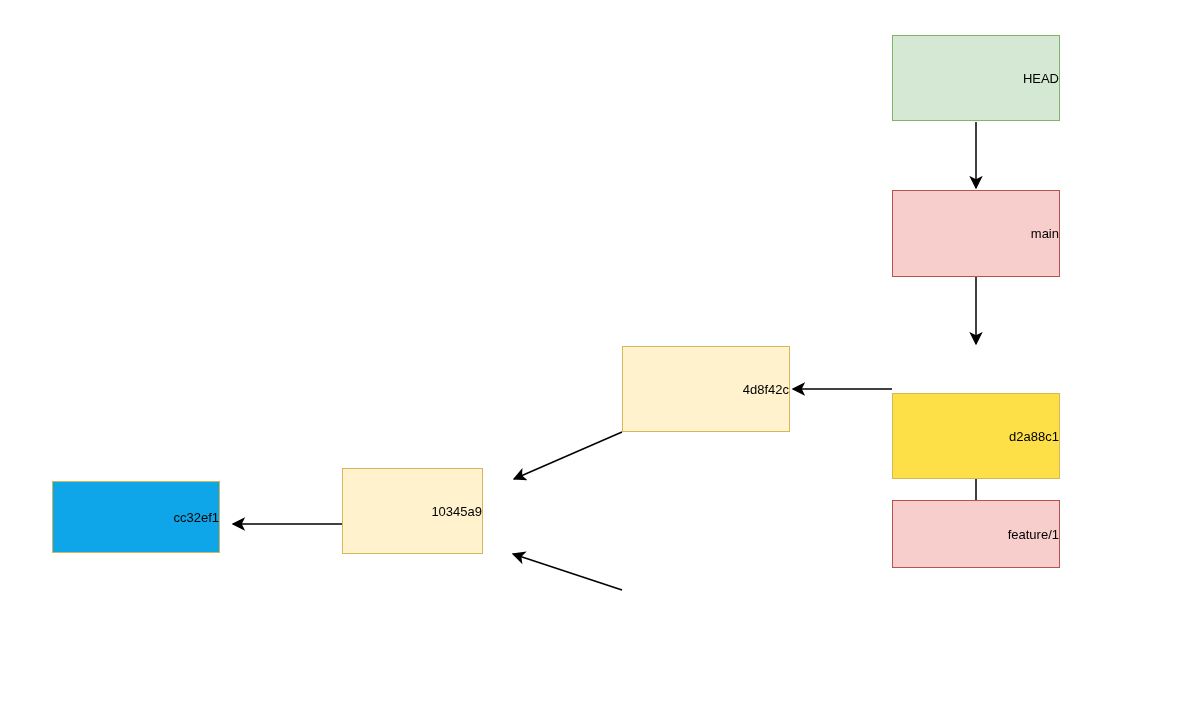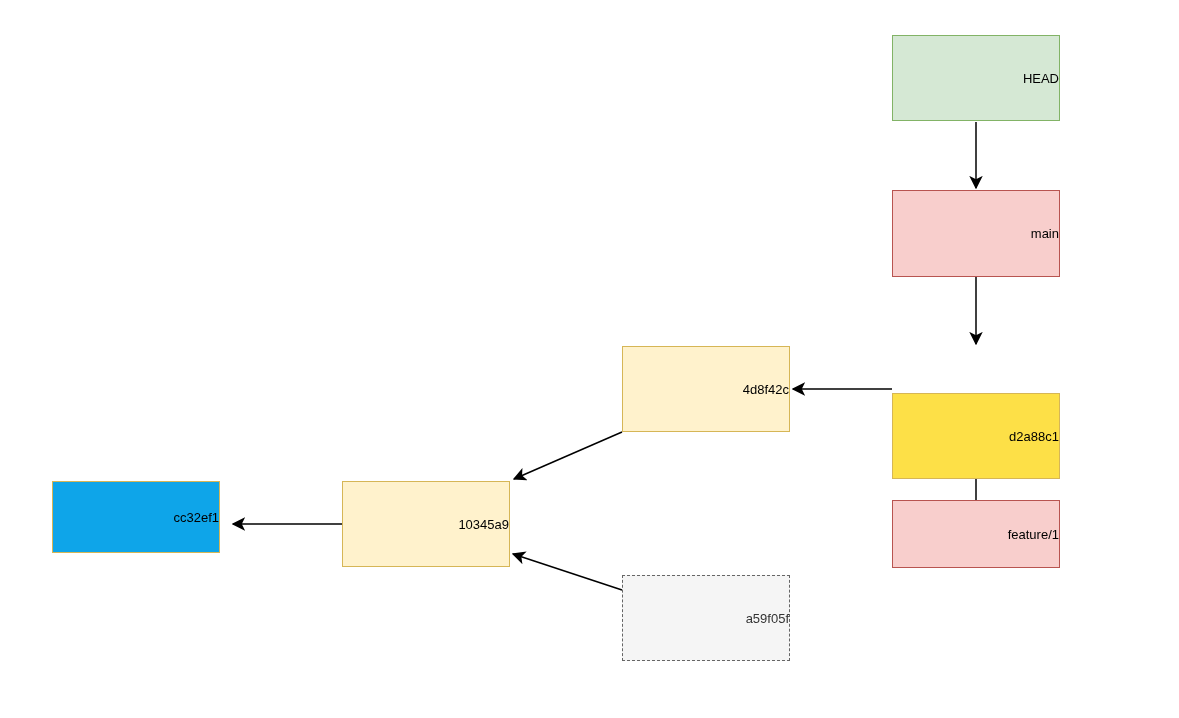--- a/index.html
+++ b/index.html
@@ -73,25 +73,22 @@
   </div>
 
   <div class="node node-branch" style="left: 892px; top: 500px; width: 168px; height: 68px; background: rgb(248, 206, 204); border-color: rgb(184, 84, 80); border-style: solid;">
     <span class="node-label">feature/1</span>
   </div>
 
   <div class="node node-commit" style="left: 622px; top: 346px; width: 168px; height: 86px; background: rgb(255, 242, 204); border-color: rgb(214, 182, 86); border-style: solid;">
     <span class="node-label">4d8f42c</span>
   </div>
 
-  <div class="node node-commit" style="left: 342px; top: 481px; width: 168px; height: 86px; background: rgb(255, 242, 204); border-color: rgb(214, 182, 86); border-style: solid;">
+  <div class="node node-commit" style="left: 342px; top: 468px; width: 141px; height: 86px; background: rgb(255, 242, 204); border-color: rgb(214, 182, 86); border-style: solid;">
     <span class="node-label">10345a9</span>
   </div>
 
   <div class="node node-commit" style="left: 52px; top: 481px; width: 168px; height: 72px; background: #0ea5e9; border-color: rgb(214, 182, 86); border-style: solid;">
     <span class="node-label">cc32ef1</span>
   </div>
 
-  <div class="node node-dangling" style="left: 622px; top: 575px; width: 168px; height: 86px; background: rgb(245, 245, 245); border-color: rgb(102, 102, 102); border-style: dashed;">
-    <span class="node-label">a59f05f</span>
-  </div>
 
 </div>
 
 </body></html>

